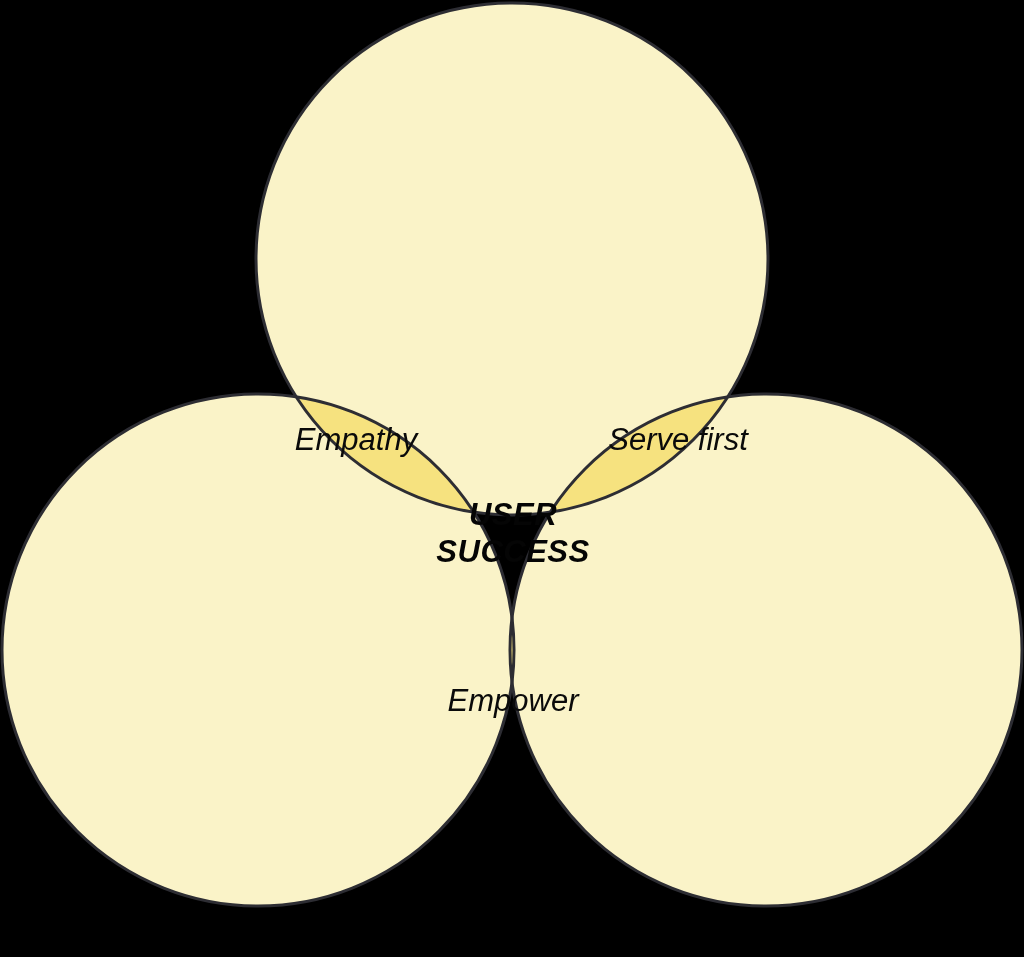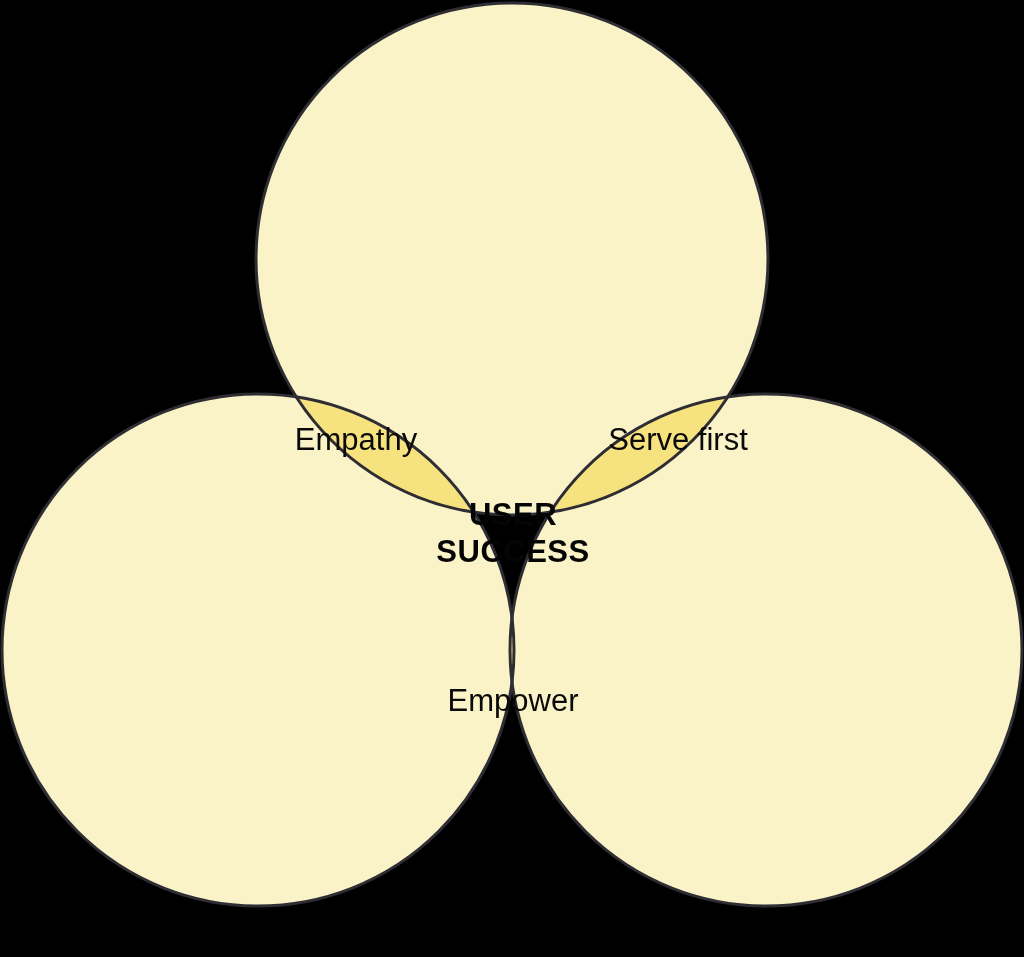--- a/index.html
+++ b/index.html
@@ -12,20 +12,21 @@
     width: 1024px;
     height: 957px;
     overflow: hidden;
     font-family: "Liberation Sans", sans-serif;
   }
   #venn-stage {
     position: relative;
     width: 1024px;
     height: 957px;
     background: #000000;
+    font-style: italic;
   }
   #venn-svg {
     display: block;
     width: 1024px;
     height: 957px;
   }
   .venn-label {
     font-family: "Liberation Sans", sans-serif;
     font-size: 31px;
     font-weight: 400;

